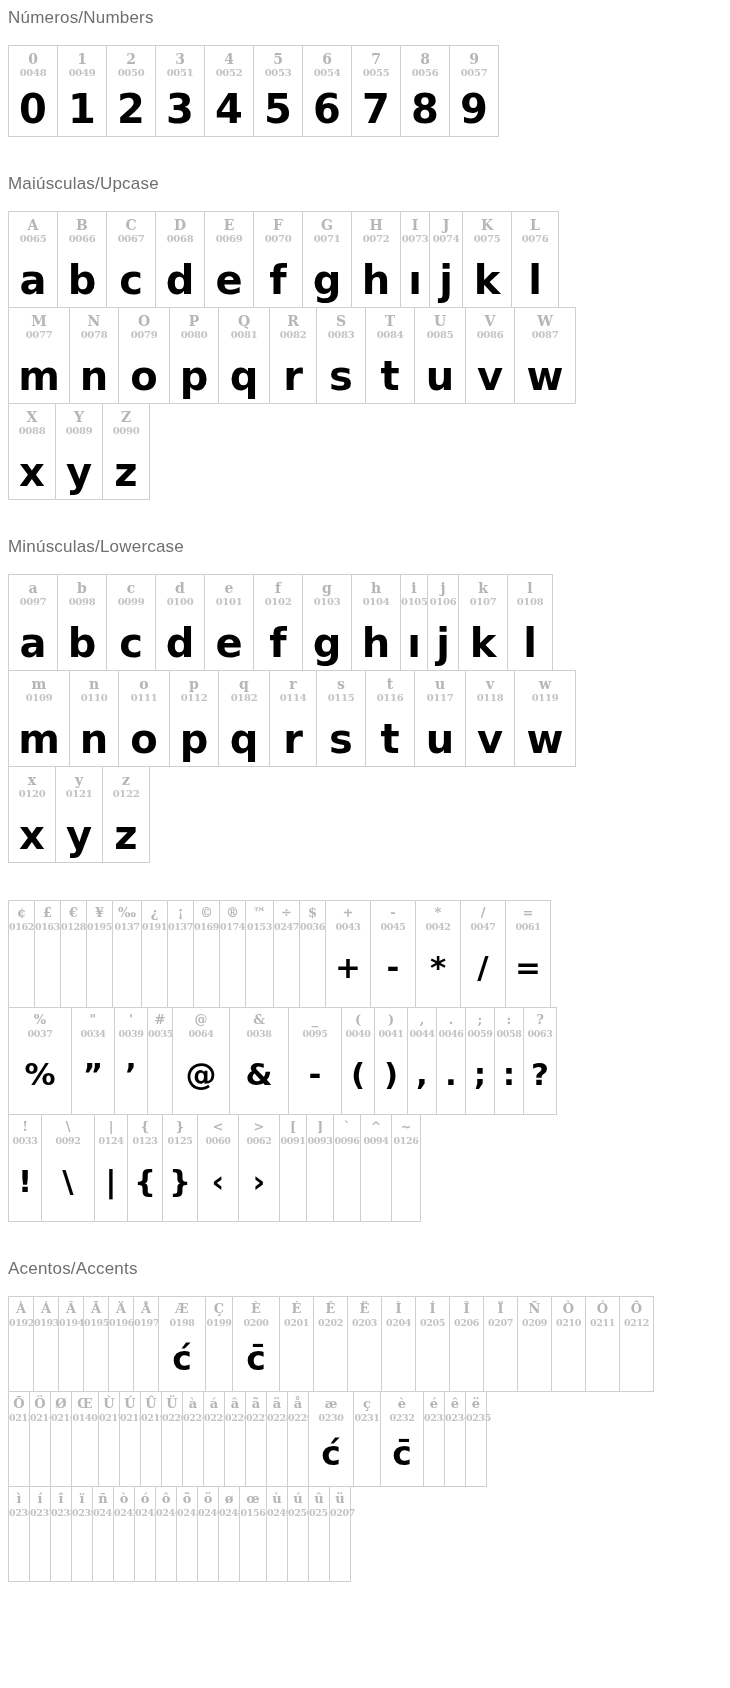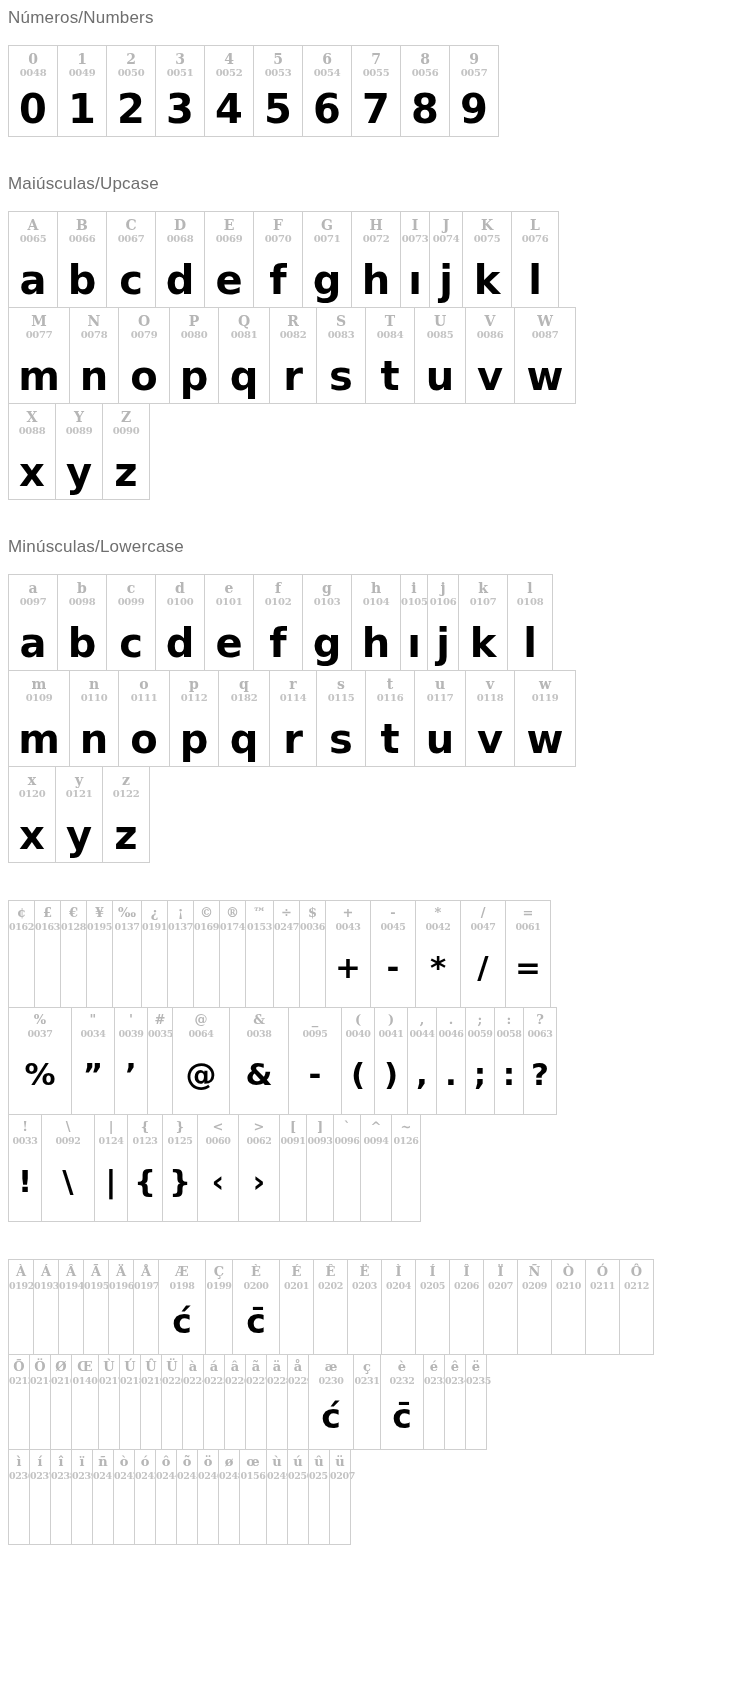--- a/index.html
+++ b/index.html
@@ -602,20 +602,21 @@
           </div>
           <div class="cell" style="width: 30px; height: 108px;">
             <div class="char">~</div>
             <div class="code">0126</div>
             <div class="glyph"></div>
           </div>
         </div>
       </div>
     </section>
     <section class="section sec-accents">
+      <h2 class="section-title">Acentos/Accents</h2>
       <div class="grid">
         <div class="row">
           <div class="cell" style="width: 26px; height: 96px;">
             <div class="char">À</div>
             <div class="code">0192</div>
             <div class="glyph"></div>
           </div>
           <div class="cell" style="width: 26px; height: 96px;">
             <div class="char">Á</div>
             <div class="code">0193</div>

